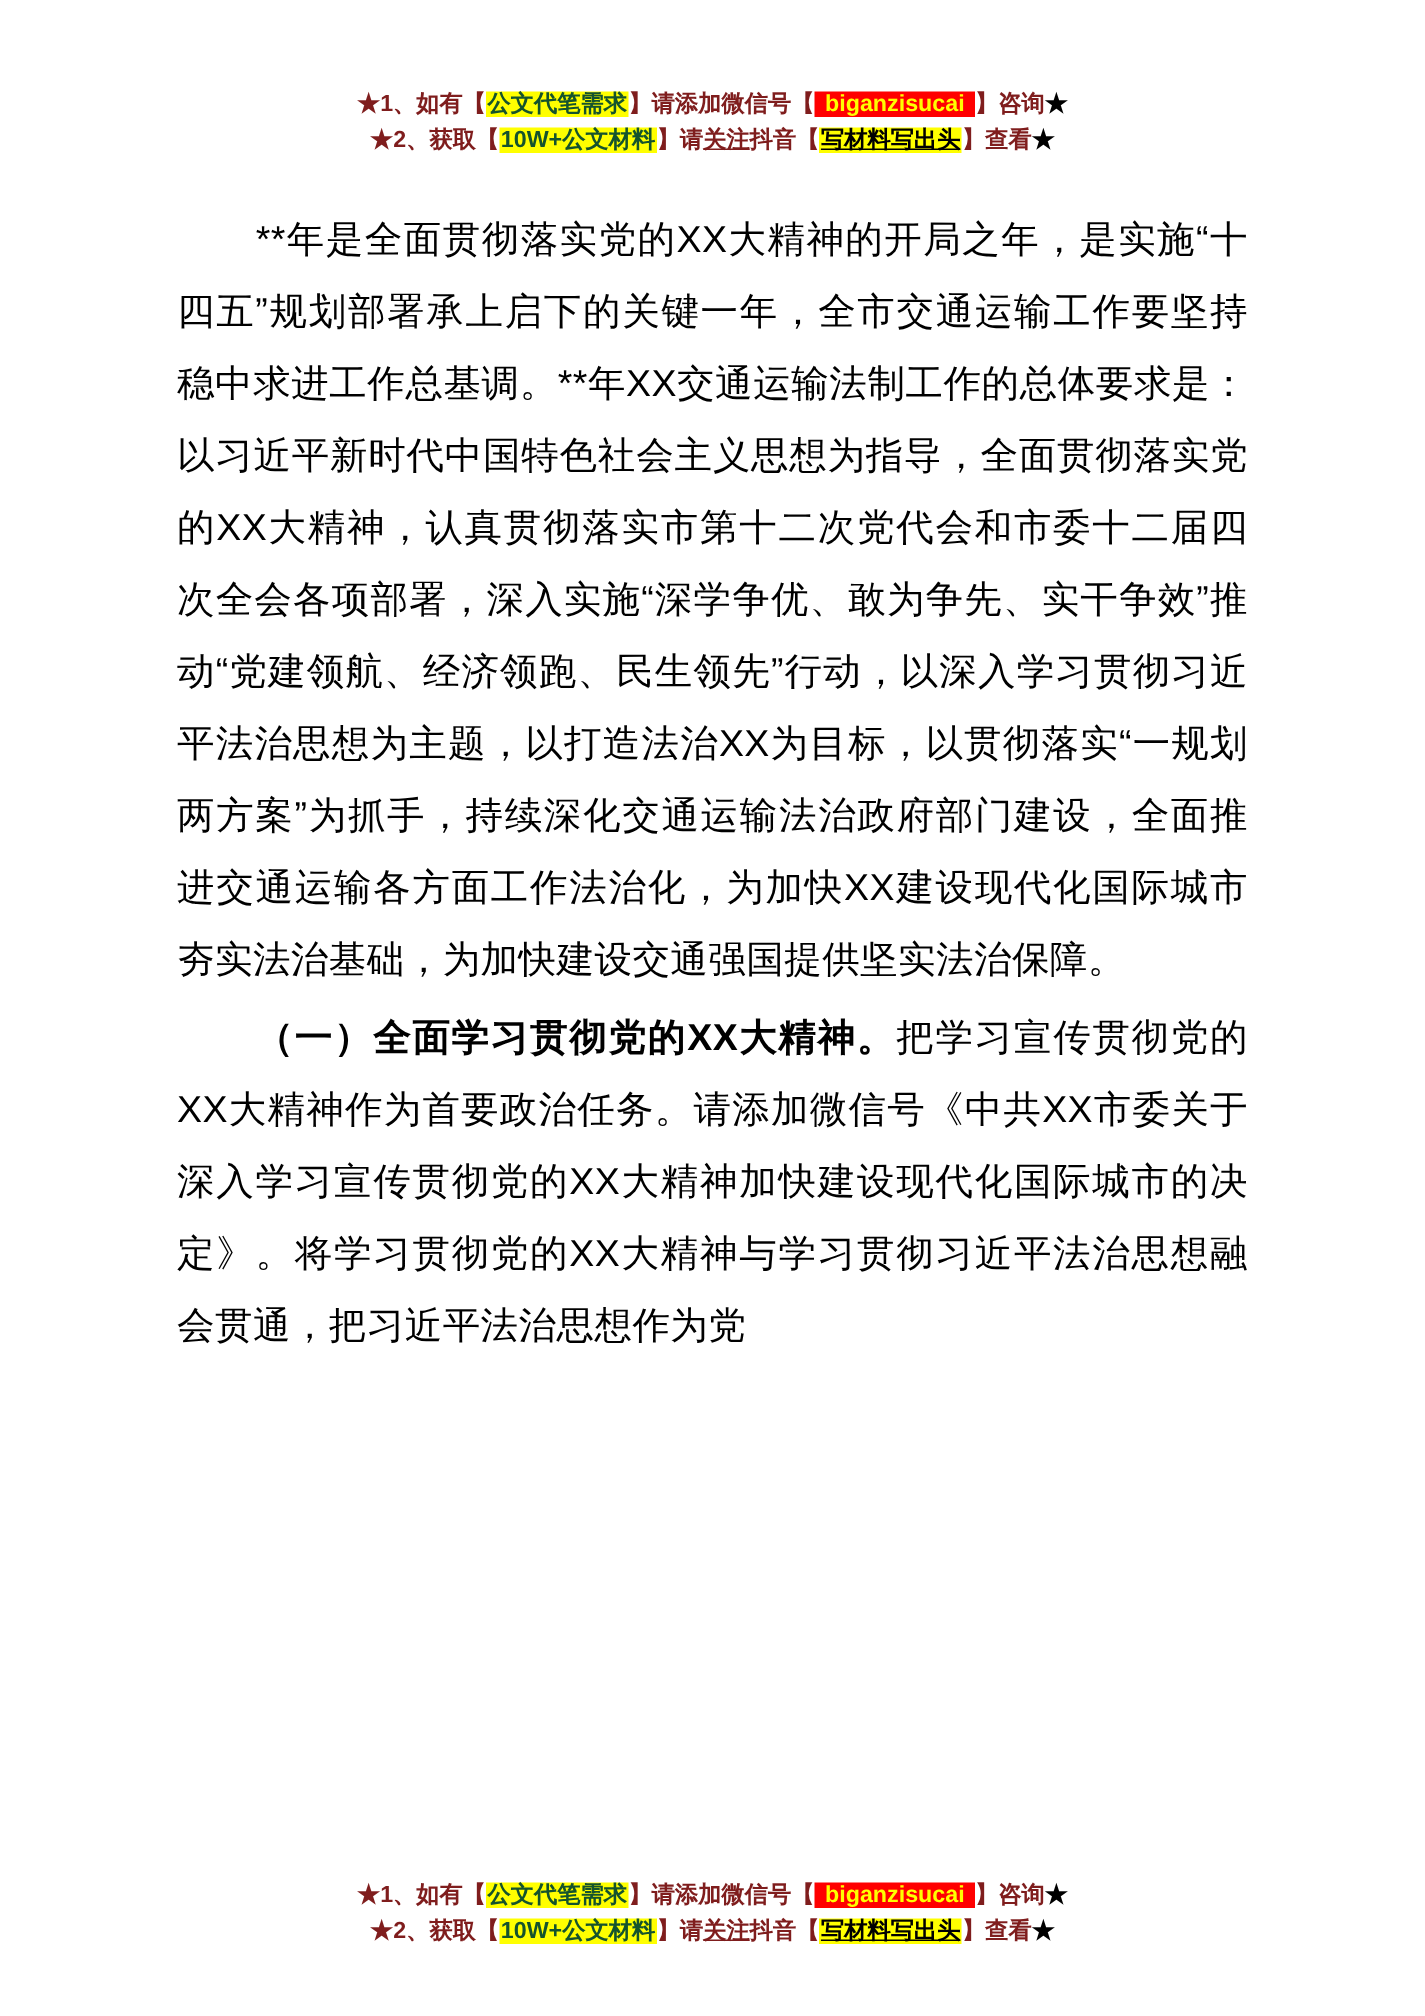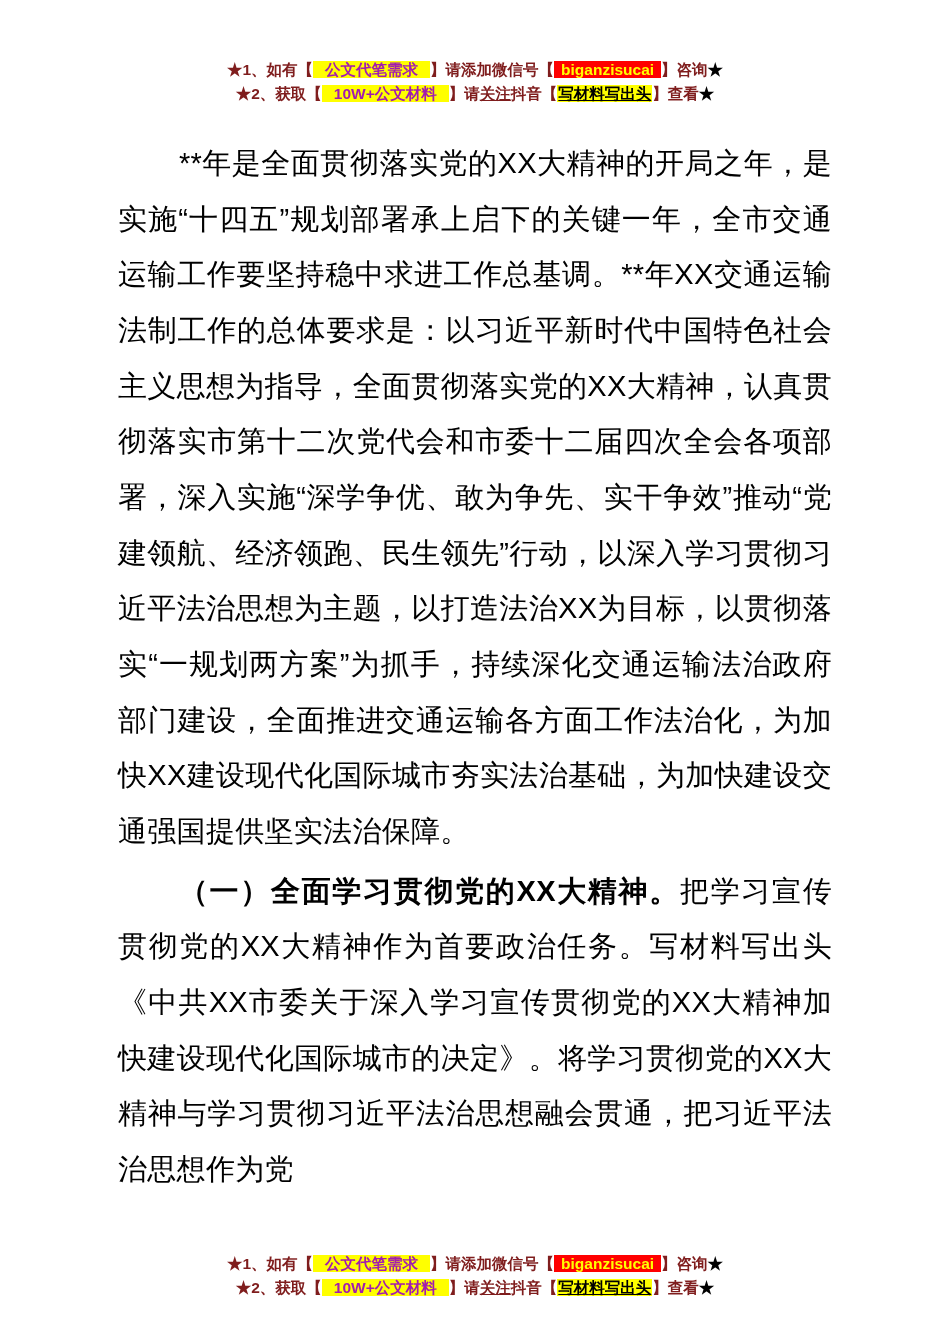--- a/index.html
+++ b/index.html
@@ -28,23 +28,23 @@
     line-height: 1.55;
     font-size: 15.5px;
     font-weight: bold;
     letter-spacing: 0px;
     white-space: nowrap;
   }
   .banner-row { display: block; }
   .banner .star { color: #000; }
   .banner .plain { color: #7f1d1d; }
   .banner .hl-red {
-    color: #a21caf;
+    color: #14532d;
     background: #ffff00;
-    padding: 0 12px;
+    padding: 0 1px;
   }
   .banner .hl-yellowtext {
     color: #ffff00;
     background: #ff0000;
     padding: 0 7px;
   }
   .banner .hl-black {
     color: #000000;
     background: #ffff00;
     padding: 0 1px;
@@ -59,21 +59,21 @@
     text-align: center;
     font-size: 26px;
     font-weight: bold;
     letter-spacing: 1px;
     margin: 26px 0 30px 0;
     line-height: 1.4;
   }
 
   
   .para {
-    font-size: 29px;
+    font-size: 25px;
     line-height: 1.92;
     text-align: justify;
     text-justify: inter-ideograph;
     letter-spacing: 0.3px;
     margin: 0 0 4px 0;
   }
   .para.indent { text-indent: 2.1em; }
 
   .heading1 {
     font-size: 22px;
@@ -106,21 +106,21 @@
     <div class="banner-row">
       <span class="plain">★2、获取【</span><span class="hl-red">10W+公文材料</span><span class="plain">】请</span><span class="plain u">关注</span><span class="plain">抖音【</span><span class="hl-black">写材料写出头</span><span class="plain">】查看</span><span class="star">★</span>
     </div>
   </div>
 
 
   <p class="para indent">**年是全面贯彻落实党的XX大精神的开局之年，是实施“十四五”规划部署承上启下的关键一年，全市交通运输工作要坚持稳中求进工作总基调。**年XX交通运输法制工作的总体要求是：以习近平新时代中国特色社会主义思想为指导，全面贯彻落实党的XX大精神，认真贯彻落实市第十二次党代会和市委十二届四次全会各项部署，深入实施“深学争优、敢为争先、实干争效”推动“党建领航、经济领跑、民生领先”行动，以深入学习贯彻习近平法治思想为主题，以打造法治XX为目标，以贯彻落实“一规划两方案”为抓手，持续深化交通运输法治政府部门建设，全面推进交通运输各方面工作法治化，为加快XX建设现代化国际城市夯实法治基础，为加快建设交通强国提供坚实法治保障。</p>
 
 
   <p class="para indent">
-    <span class="heading2-lead">（一）全面学习贯彻党的XX大精神。</span><span>把学习宣传贯彻党的XX大精神作为首要政治任务。写材料写出头《中共XX市委关于深入学习宣传贯彻党的XX大精神加快建设现代化国际城市的决定》。将学习贯彻党的XX大精神与学习贯彻习近平法治思想融会贯通，把习近平法治思想作为党</span>
+    <span class="heading2-lead">（一）全面学习贯彻党的XX大精神。</span><span>把学习宣传贯彻党的XX大精神作为首要政治任务。请添加微信号《中共XX市委关于深入学习宣传贯彻党的XX大精神加快建设现代化国际城市的决定》。将学习贯彻党的XX大精神与学习贯彻习近平法治思想融会贯通，把习近平法治思想作为党</span>
   </p>
 
   <div class="banner footer-banner">
     <div class="banner-row">
       <span class="plain">★1、如有【</span><span class="hl-red">公文代笔需求</span><span class="plain">】请添加微信号【</span><span class="hl-yellowtext">biganzisucai</span><span class="plain">】咨询</span><span class="star">★</span>
     </div>
     <div class="banner-row">
       <span class="plain">★2、获取【</span><span class="hl-red">10W+公文材料</span><span class="plain">】请</span><span class="plain u">关注</span><span class="plain">抖音【</span><span class="hl-black">写材料写出头</span><span class="plain">】查看</span><span class="star">★</span>
     </div>
   </div>

